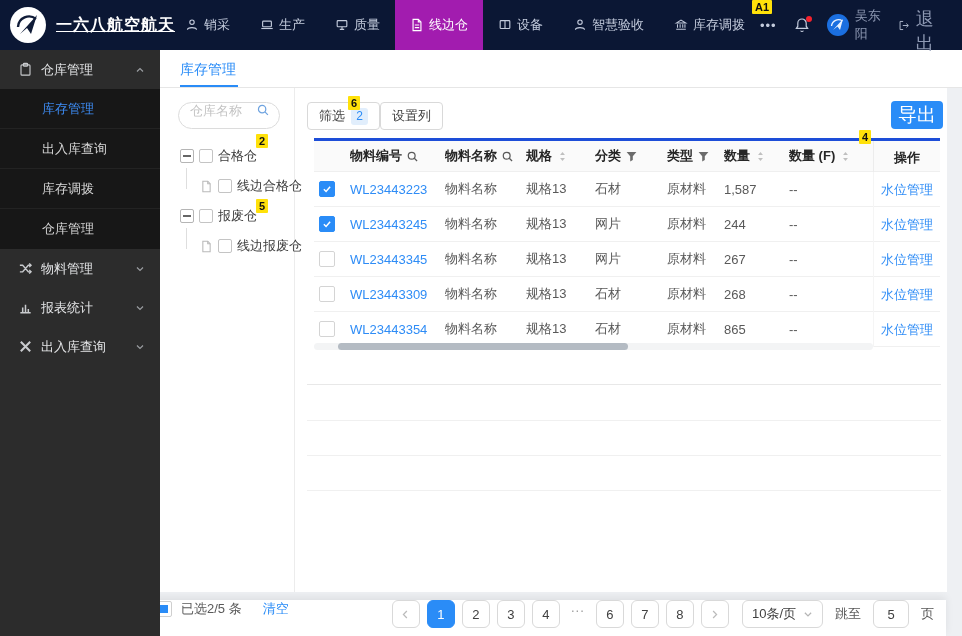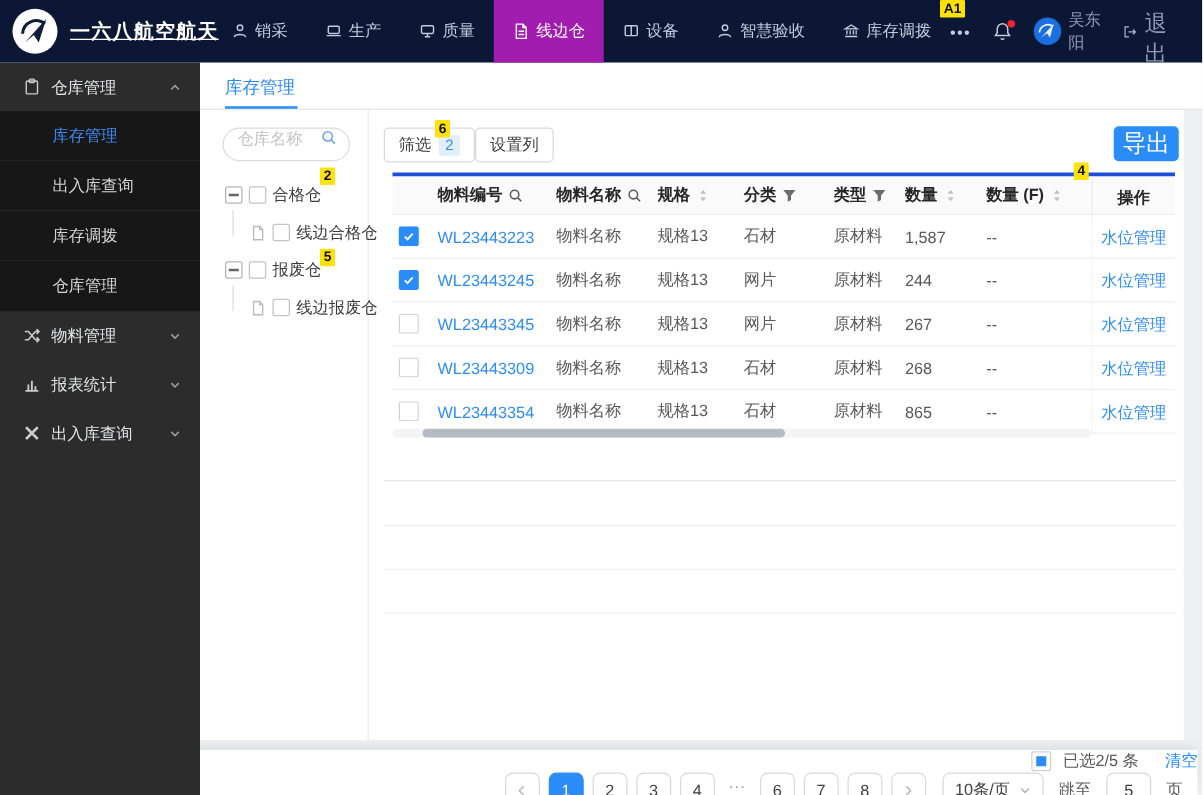--- a/index.html
+++ b/index.html
@@ -88,21 +88,21 @@
   .cbx { width: 16px; height: 16px; border: 1px solid #d4d4d4; border-radius: 2px; background: #fff; cursor: pointer; display: flex; align-items: center; justify-content: center; }
   .cbx.on { background: #2a8cf7; border-color: #2a8cf7; }
   .cbx svg { width: 10px; height: 10px; color: #fff; }
   a.tlink { color: #2e8cf6; text-decoration: none; cursor: pointer; }
 
   .hscroll-track { position: absolute; left: 19px; top: 255px; width: 559px; height: 7px; background: #f3f4f5; border-radius: 4px; }
   .hscroll-thumb { position: absolute; left: 24px; top: 0; width: 290px; height: 7px; background: #b4bbc3; border-radius: 4px; cursor: grab; }
   .empty-line { position: absolute; left: 12px; right: 6px; height: 1px; background: #f0f0f0; }
 
   
-  .footer { position: absolute; left: 156px; top: 600px; width: 802px; height: 36px; background: #fff; box-shadow: 0 -3px 8px rgba(0,0,0,0.07); display: flex; align-items: flex-end; z-index: 3; flex-direction: column; }
+  .footer { position: absolute; left: 144px; top: 600px; width: 802px; height: 36px; background: #fff; box-shadow: 0 -3px 8px rgba(0,0,0,0.07); display: flex; align-items: flex-start; z-index: 3; }
   .foot-left { display: flex; align-items: center; gap: 9px; padding-left: 12px; font-size: 13px; color: #595959; }
   .cbx-ind { width: 16px; height: 16px; border: 1px solid #cfcfcf; border-radius: 2px; background: #fff; display: flex; align-items: center; justify-content: center; cursor: pointer; }
   .cbx-ind i { width: 8px; height: 8px; background: #2a8cf7; display: block; }
   .clear-link { color: #2a8cf7; cursor: pointer; margin-left: 12px; }
   .foot-right { margin-left: auto; display: flex; align-items: center; gap: 7px; padding-right: 12px; }
   .pg-btn { min-width: 28px; height: 28px; border: 1px solid #d9d9d9; border-radius: 6px; background: #fff; display: flex; align-items: center; justify-content: center; font-size: 13px; color: #404040; cursor: pointer; }
   .pg-btn.active { background: #2a8cf7; border-color: #2a8cf7; color: #fff; }
   .pg-btn.arrow { color: #bbb; }
   .pg-btn.arrow svg { width: 11px; height: 11px; }
   .pg-ellipsis { width: 22px; text-align: center; color: #9a9a9a; font-size: 13px; letter-spacing: 1px; cursor: pointer; }

